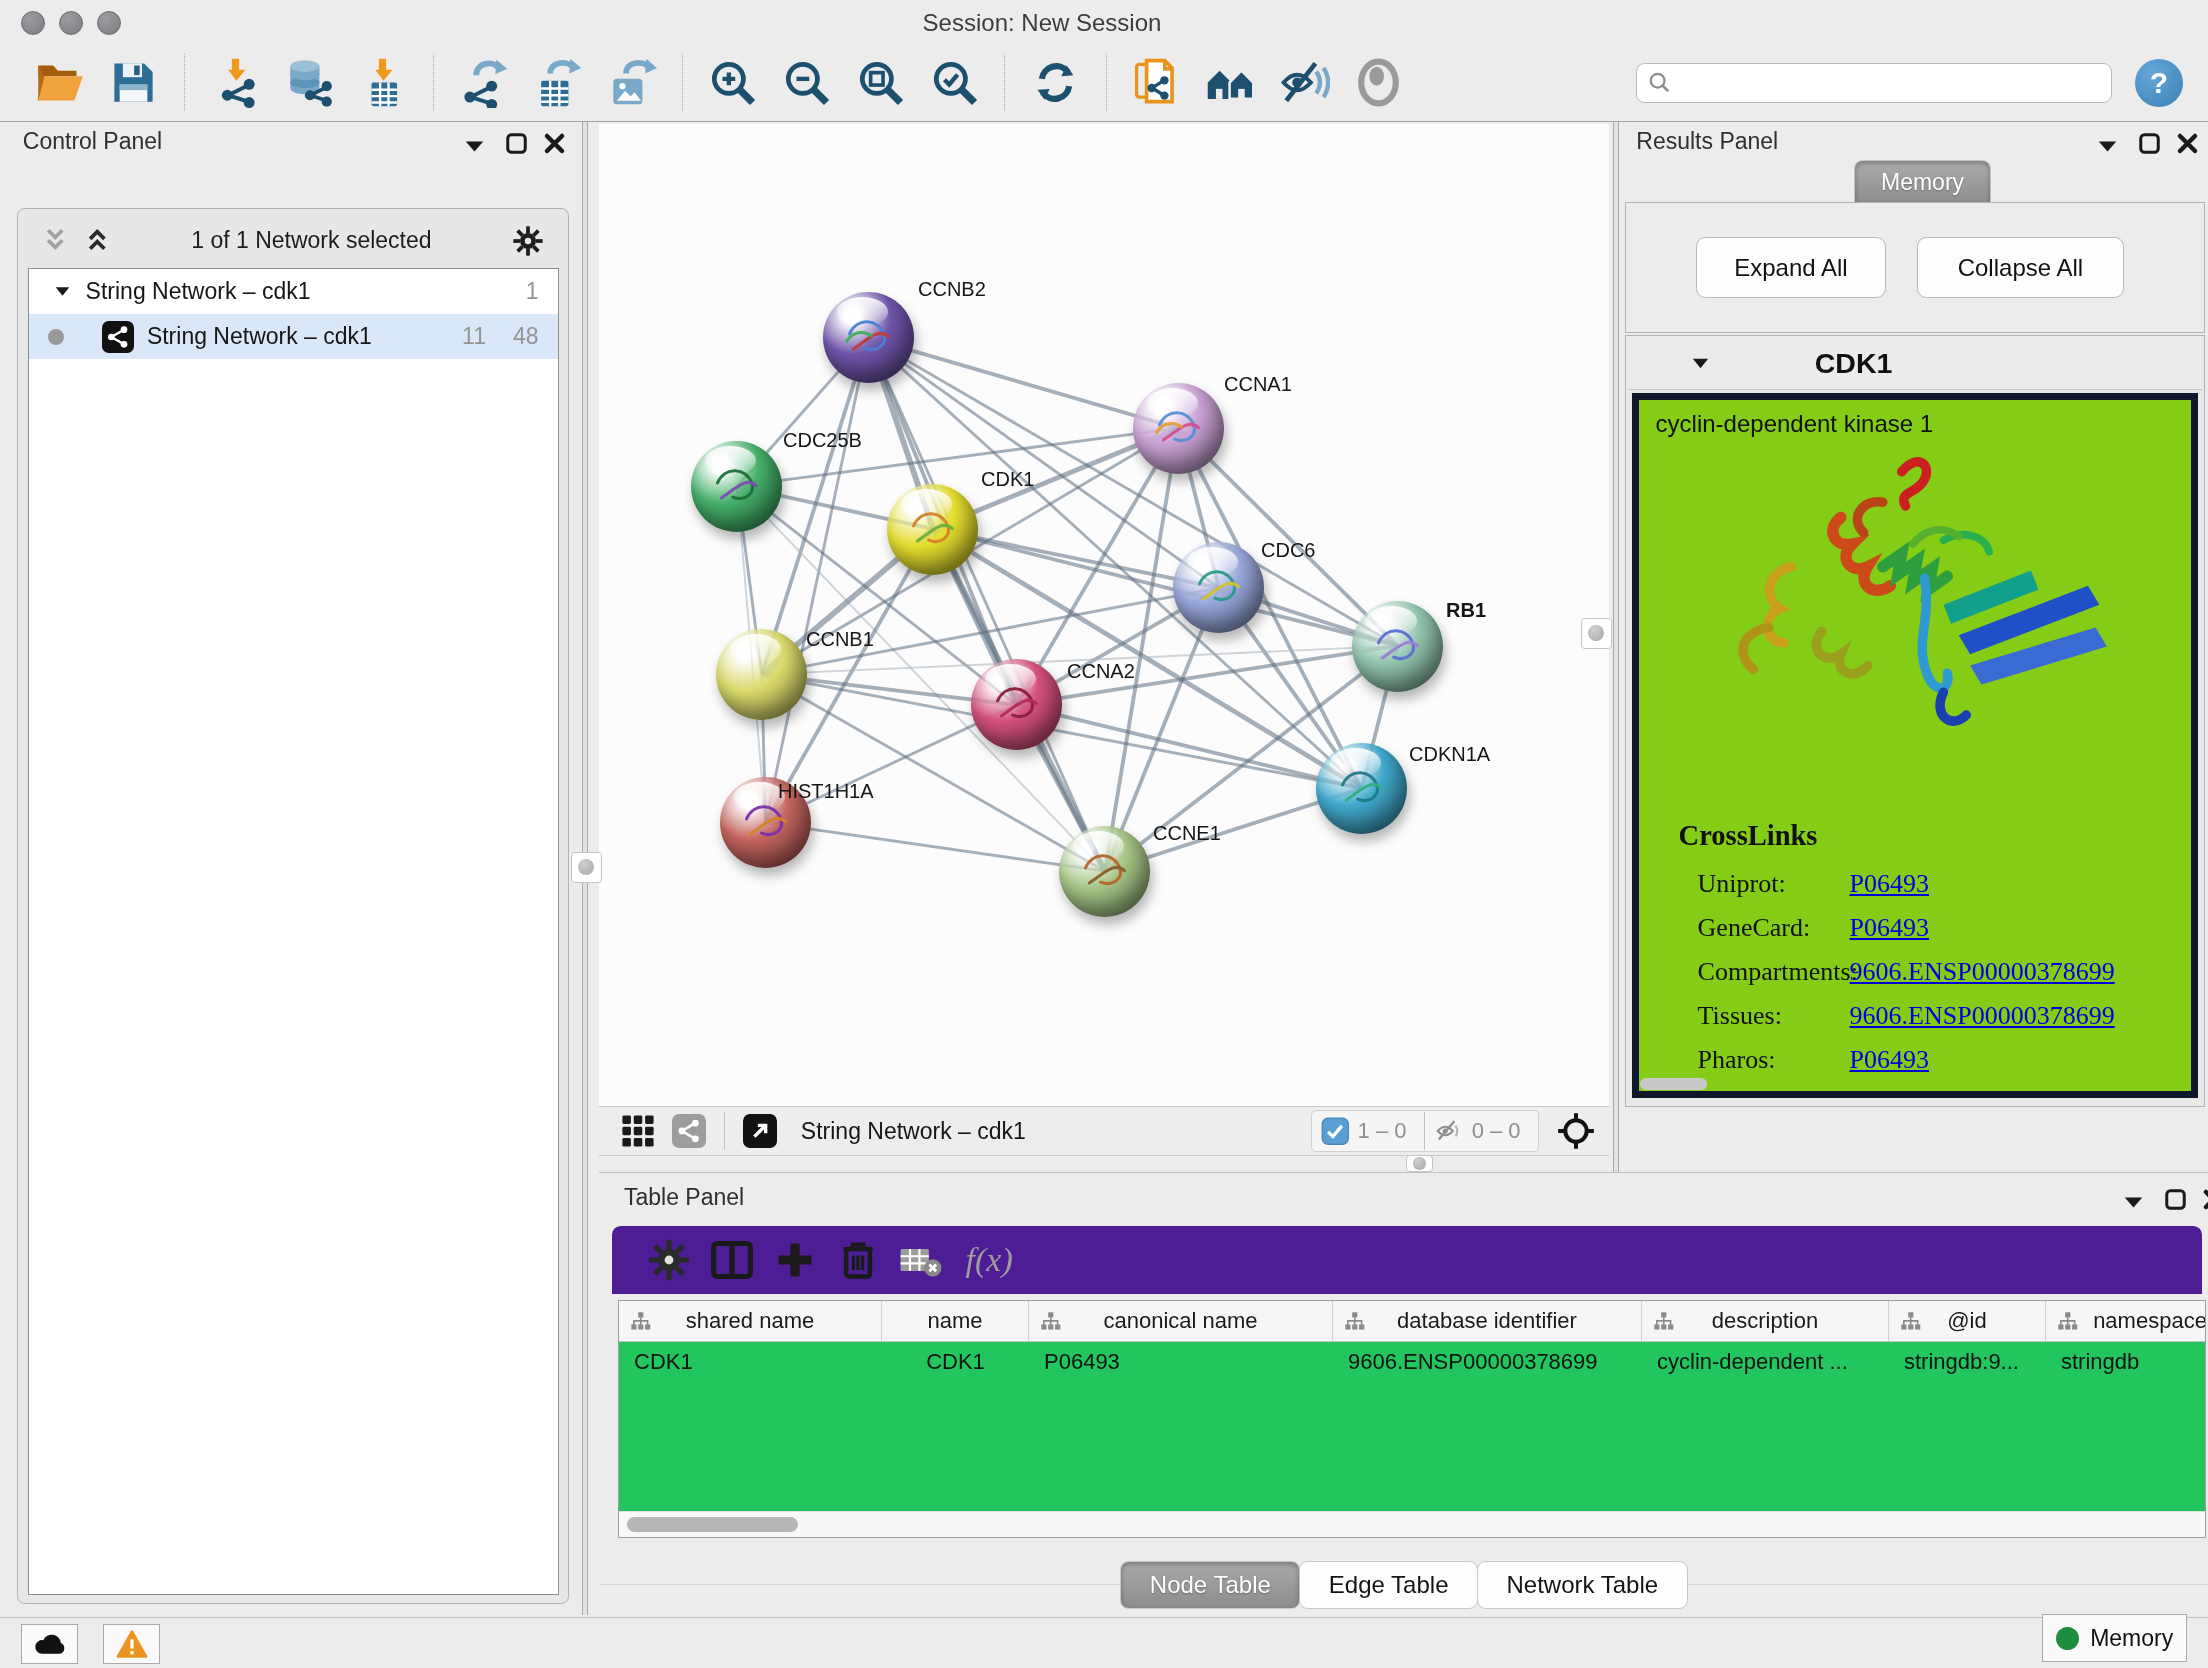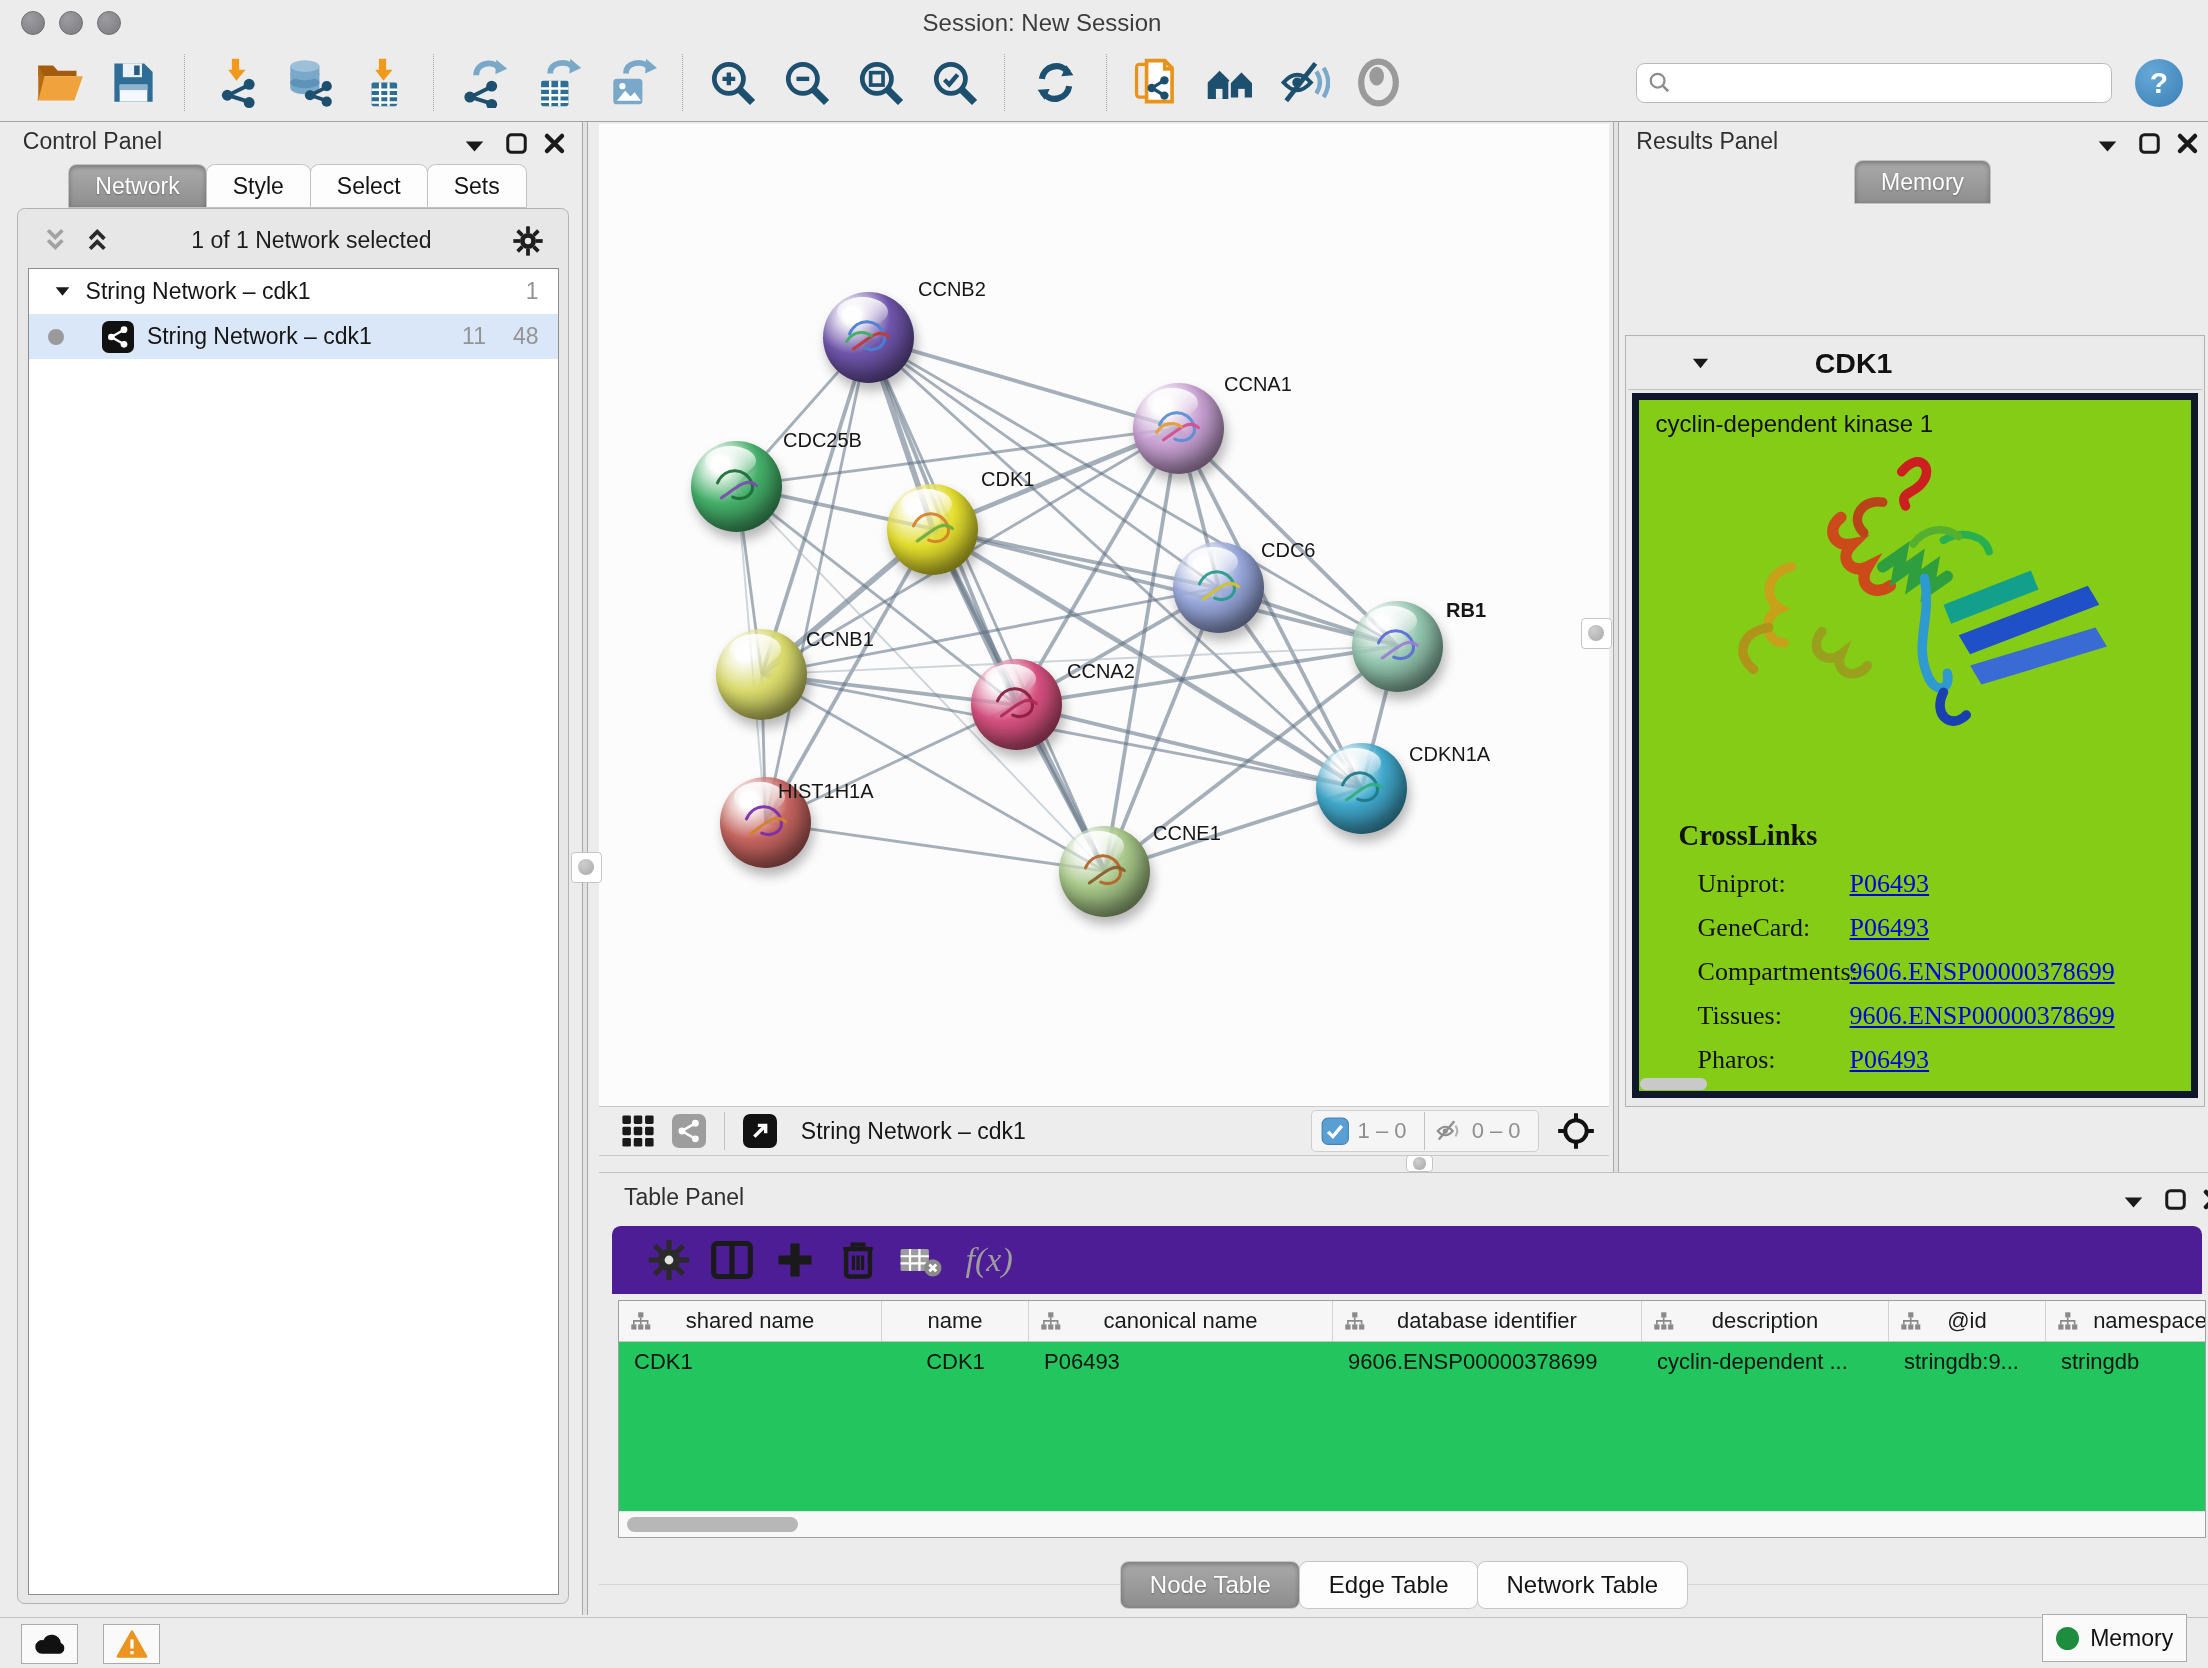--- a/index.html
+++ b/index.html
@@ -268,21 +268,20 @@
   <div class="phead" style="left:9.5px;top:3.8px">Control Panel</div>
   <svg class="pico" style="left:449px;top:9.5px" viewBox="0 0 20 20">
       <polygon points="3,6 17,6 10,14" fill="#1a1a1a"></polygon>
     </svg>
   <svg class="pico" style="left:491px;top:6.7px" viewBox="0 0 20 20">
       <rect x="3" y="3" width="14" height="14" rx="3" fill="none" stroke="#1a1a1a" stroke-width="2.4"></rect>
     </svg>
   <svg class="pico" style="left:529px;top:6.7px" viewBox="0 0 20 20">
       <path d="M4 4 16 16M16 4 4 16" stroke="#1a1a1a" stroke-width="3.6" stroke-linecap="round"></path>
     </svg>
-  <div id="control-tabs"><span class="tab selected">Network</span><span class="tab">Style</span><span class="tab">Select</span><span class="tab">Sets</span></div>
   <div id="cpbox">
     <div id="cpstrip">
       <svg style="width:28.5px;height:28.5px;margin-left:13.3px" viewBox="0 0 20 20">
           <path d="M5 3l5 5 5-5M5 10l5 5 5-5" fill="none" stroke="#a2a2a2" stroke-width="2.6"></path>
         </svg>
       <svg style="width:28.5px;height:28.5px;margin-left:13.3px" viewBox="0 0 20 20">
           <path d="M5 9l5-5 5 5M5 16l5-5 5 5" fill="none" stroke="#2a2a2a" stroke-width="2.6"></path>
         </svg>
       <div id="cpsummary">1 of 1 Network selected</div>
       <svg style="width:32px;height:32px;margin-right:15px" viewBox="0 0 24 24">
@@ -532,20 +531,24 @@
       <polygon points="3,6 17,6 10,14" fill="#1a1a1a"></polygon>
     </svg>
   <svg class="pico" style="left:514px;top:6.7px" viewBox="0 0 20 20">
       <rect x="3" y="3" width="14" height="14" rx="3" fill="none" stroke="#1a1a1a" stroke-width="2.4"></rect>
     </svg>
   <svg class="pico" style="left:552px;top:6.7px" viewBox="0 0 20 20">
       <path d="M4 4 16 16M16 4 4 16" stroke="#1a1a1a" stroke-width="3.6" stroke-linecap="round"></path>
     </svg>
   <div id="string-tab"><span class="tab selected">Memory</span></div>
 
+  <div id="rbox1">
+    <div class="rbtn" style="left:70px;top:34px;width:188px">Expand All</div>
+    <div class="rbtn" style="left:291px;top:34px;width:205px">Collapse All</div>
+  </div>
 
   <div id="rbox2">
     <div id="rbox2hdr">
       <svg style="width:19px;height:19px;margin-left:63px" viewBox="0 0 20 20">
           <polygon points="2,5 18,5 10,15" fill="#1a1a1a"></polygon>
         </svg>
       <span id="protname">CDK1</span>
     </div>
     <div id="rcontent">
       <div id="protdesc">cyclin-dependent kinase 1</div>

